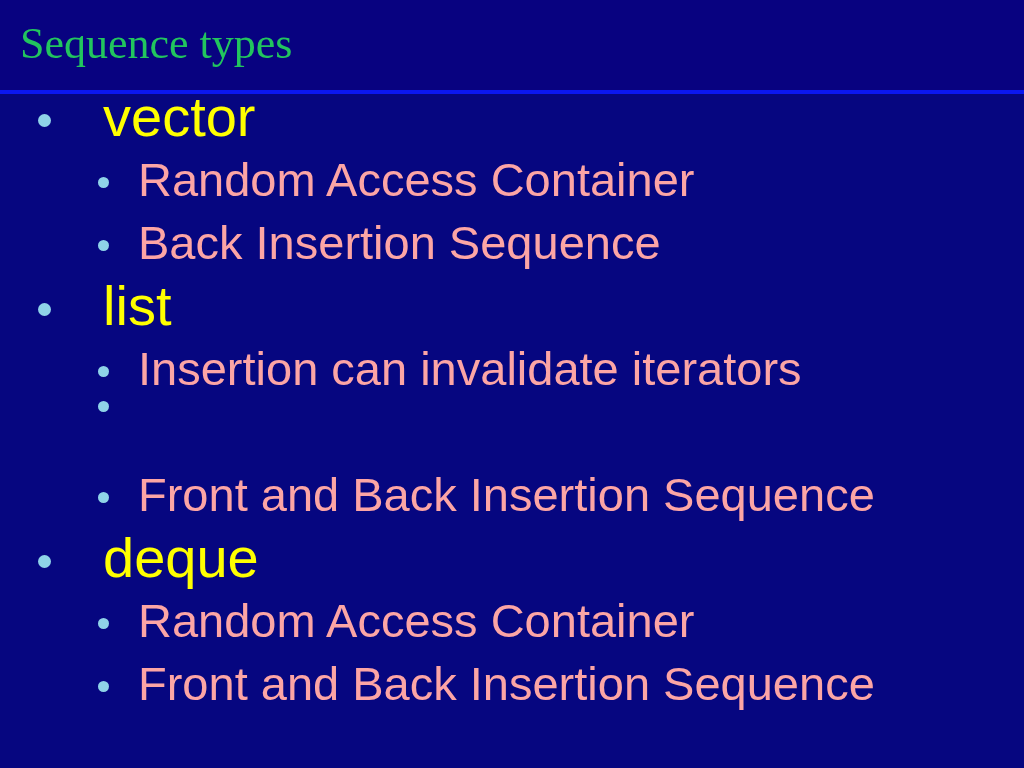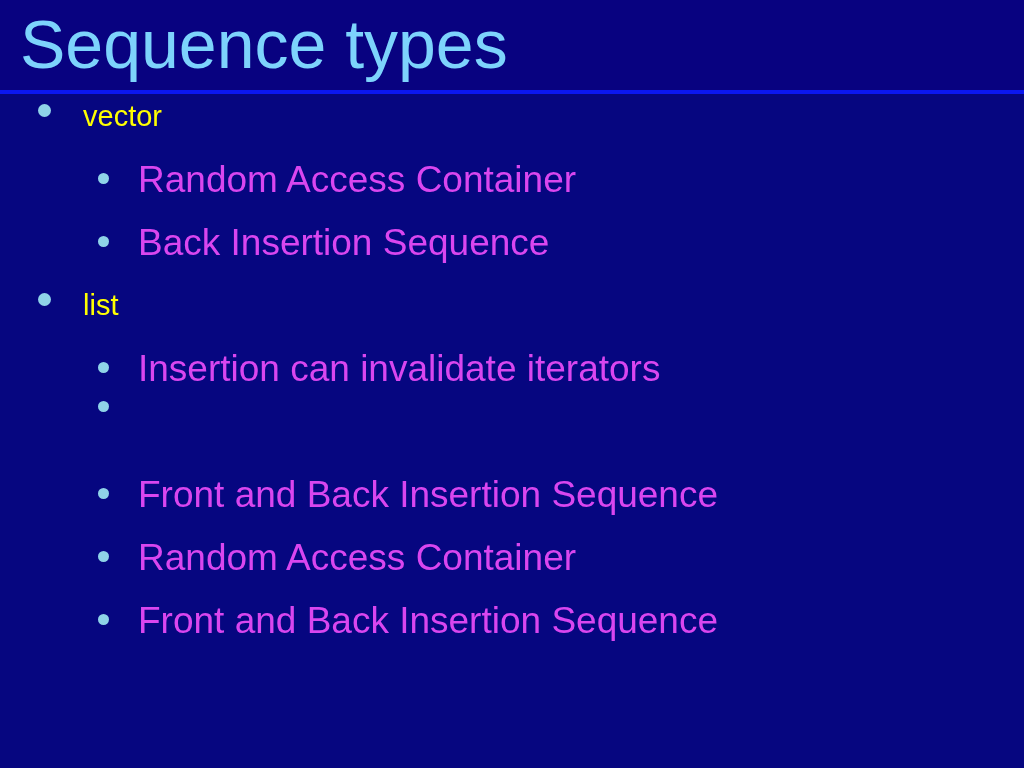--- a/index.html
+++ b/index.html
@@ -22,27 +22,27 @@
     left: 0;
     top: 0;
     width: 1024px;
     height: 90px;
     background: #080280;
   }
   #slide-title {
     position: absolute;
     left: 20px;
     top: 6px;
-    font-size: 68px;
+    font-size: 44px;
     line-height: 76px;
     font-weight: normal;
-    color: #7dd3fc;
+    color: #22c55e;
     letter-spacing: 0px;
     white-space: nowrap;
-    font-family: Liberation Sans, sans-serif;
+    font-family: Liberation Serif, serif;
   }
   #title-rule {
     position: absolute;
     left: 0;
     top: 90px;
     width: 1024px;
     height: 4px;
     background: #0b17f0;
   }
   #body-area {
@@ -80,29 +80,30 @@
     top: -9px;
   }
   .level2 .dot {
     width: 11px;
     height: 11px;
     margin-right: 29px;
     position: relative;
     top: -8px;
   }
   .txt-l1 {
-    font-size: 29px;
+    font-size: 56px;
     line-height: 45px;
     color: #ffff00;
     font-family: "Liberation Sans", sans-serif;
+    margin-left: 20px;
   }
   .txt-l2 {
-    font-size: 37px;
+    font-size: 47px;
     line-height: 45px;
-    color: #d946ef;
+    color: #fca5a5;
     font-family: "Liberation Sans", sans-serif;
   }
 </style>
 </head>
 <body>
 
 <div id="slide">
 
   <div id="title-area">
     <div id="slide-title">Sequence types</div>
@@ -132,20 +133,24 @@
         <span class="dot"></span>
         <span class="txt-l2">Insertion can invalidate iterators</span>
       </div>
       <div class="bullet-line level2">
         <span class="dot"></span>
       </div>
       <div class="bullet-line level2">
         <span class="dot"></span>
         <span class="txt-l2">Front and Back Insertion Sequence</span>
       </div>
+      <div class="bullet-line level1">
+        <span class="dot"></span>
+        <span class="txt-l1">deque</span>
+      </div>
       <div class="bullet-line level2">
         <span class="dot"></span>
         <span class="txt-l2">Random Access Container</span>
       </div>
       <div class="bullet-line level2">
         <span class="dot"></span>
         <span class="txt-l2">Front and Back Insertion Sequence</span>
       </div>
     </div>
 

